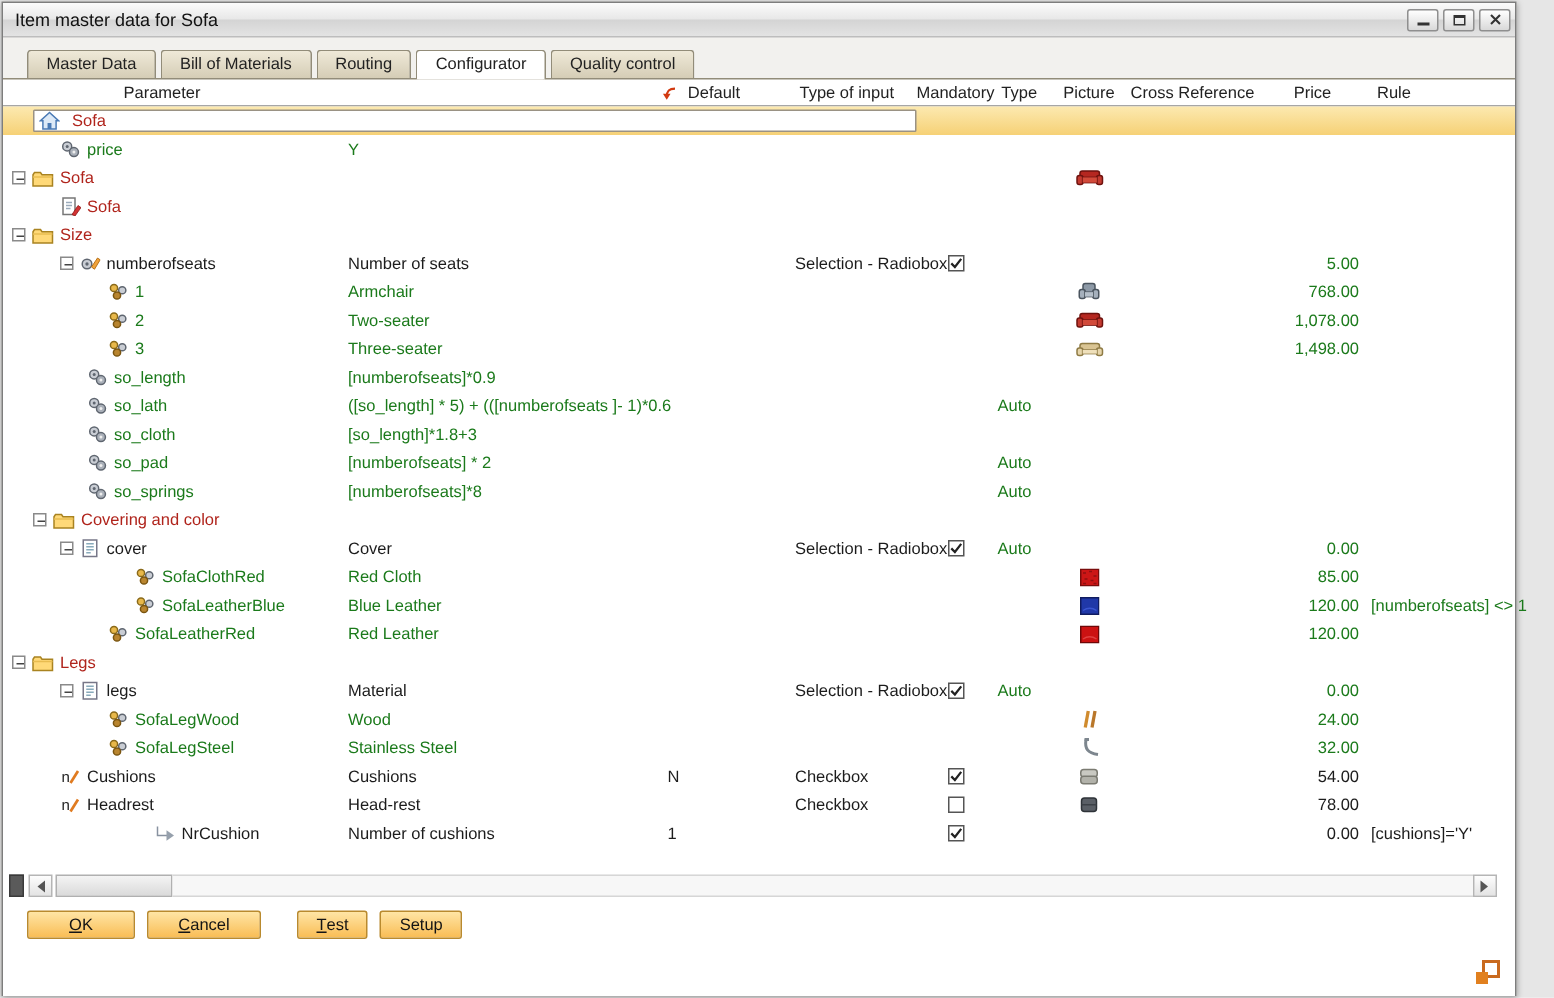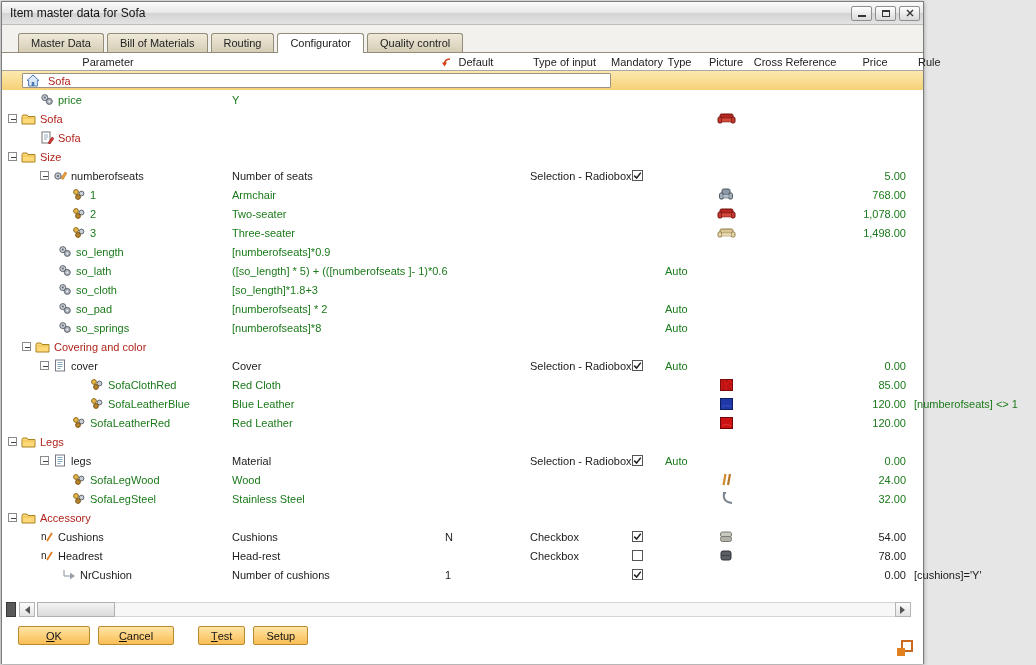--- a/index.html
+++ b/index.html
@@ -1,18 +1,18 @@
 <!DOCTYPE html>
 <html style="--sel: #f6d176; --green: #1b7a1b; --red: #b0241c; --btn1: #ffe5a5; --btn2: #f9bd55; --tab1: #efe9d8; --tab2: #d5cdb6;"><head>
 <meta charset="utf-8">
 <style>
   *{box-sizing:border-box;margin:0;padding:0}
   html,body{width:1036px;height:665px;overflow:hidden;background:#e6e6e6;
     font-family:"Liberation Sans",sans-serif;}
-  .frame{position:absolute;left:1px;top:1px;width:923px;height:663px;
+  .frame{position:absolute;left:1px;top:1px;width:1010px;height:663px;
     border:1px solid #7d7d7d;background:#f2f1ee;box-shadow:0 1px 4px rgba(0,0,0,.35);}
   
   .titlebar{height:23px;display:flex;align-items:center;
     background:linear-gradient(#fbfbfb,#e8e8e8 48%,#d4d4d4 52%,#e3e3e3);
     border-bottom:1px solid #bdbdbd;}
   .title{flex:1;font-size:12px;color:#111;padding-left:8px;}
   .winbtn{width:21px;height:15px;margin-right:3px;border:1px solid #8f8f8f;border-radius:2px;
     background:linear-gradient(#ffffff,#d9d9d9);display:flex;align-items:center;justify-content:center;
     position:relative;}
   .g-min{position:absolute;left:6px;bottom:3px;width:8px;height:2px;background:#333;}
@@ -774,41 +774,20 @@
               </svg>
             </span>
           </div>
           <div class="cell col7"></div>
           <div class="cell col8">
             <span class="c-green">32.00</span>
           </div>
           <div class="cell col9"></div>
         </div>
         <div class="grid-row">
-          <div class="cell col0" style="padding-left: 6px;">
-            <span class="exp"></span>
-            <span class="ic">
-              <svg width="15" height="12">
-                <path d="M1 11V3.5L2 2h4l1 1.5h7V11z" fill="#ffd978" stroke="#a98320"></path>
-                <path d="M1 5h13" stroke="#e8bc50"></path>
-              </svg>
-            </span>
-            <span class="c-red">Accessory</span>
-          </div>
-          <div class="cell col1"></div>
-          <div class="cell col2"></div>
-          <div class="cell col3"></div>
-          <div class="cell col4"></div>
-          <div class="cell col5"></div>
-          <div class="cell col6"></div>
-          <div class="cell col7"></div>
-          <div class="cell col8"></div>
-          <div class="cell col9"></div>
-        </div>
-        <div class="grid-row">
           <div class="cell col0" style="padding-left: 38px;">
             <span class="ic">
               <svg width="14" height="13">
                 <text x="1" y="10" font-size="10" fill="#222">n</text>
                 <path d="M7 11 12 3" stroke="#e07b20" stroke-width="1.8"></path>
               </svg>
             </span>
             <span class="c-black">Cushions</span>
           </div>
           <div class="cell col1">
@@ -871,21 +850,21 @@
               </svg>
             </span>
           </div>
           <div class="cell col7"></div>
           <div class="cell col8">
             <span class="c-black">78.00</span>
           </div>
           <div class="cell col9"></div>
         </div>
         <div class="grid-row">
-          <div class="cell col0" style="padding-left: 60px;">
+          <div class="cell col0" style="padding-left: 60px; justify-content: center;">
             <span class="ic">
               <svg width="14" height="13">
                 <path d="M2 2v6h7" fill="none" stroke="#8892a0"></path>
                 <path d="M8 4.5 13 8l-5 3.5z" fill="#96a0ac"></path>
               </svg>
             </span>
             <span class="c-black">NrCushion</span>
           </div>
           <div class="cell col1">
             <span class="c-black">Number of cushions</span>

